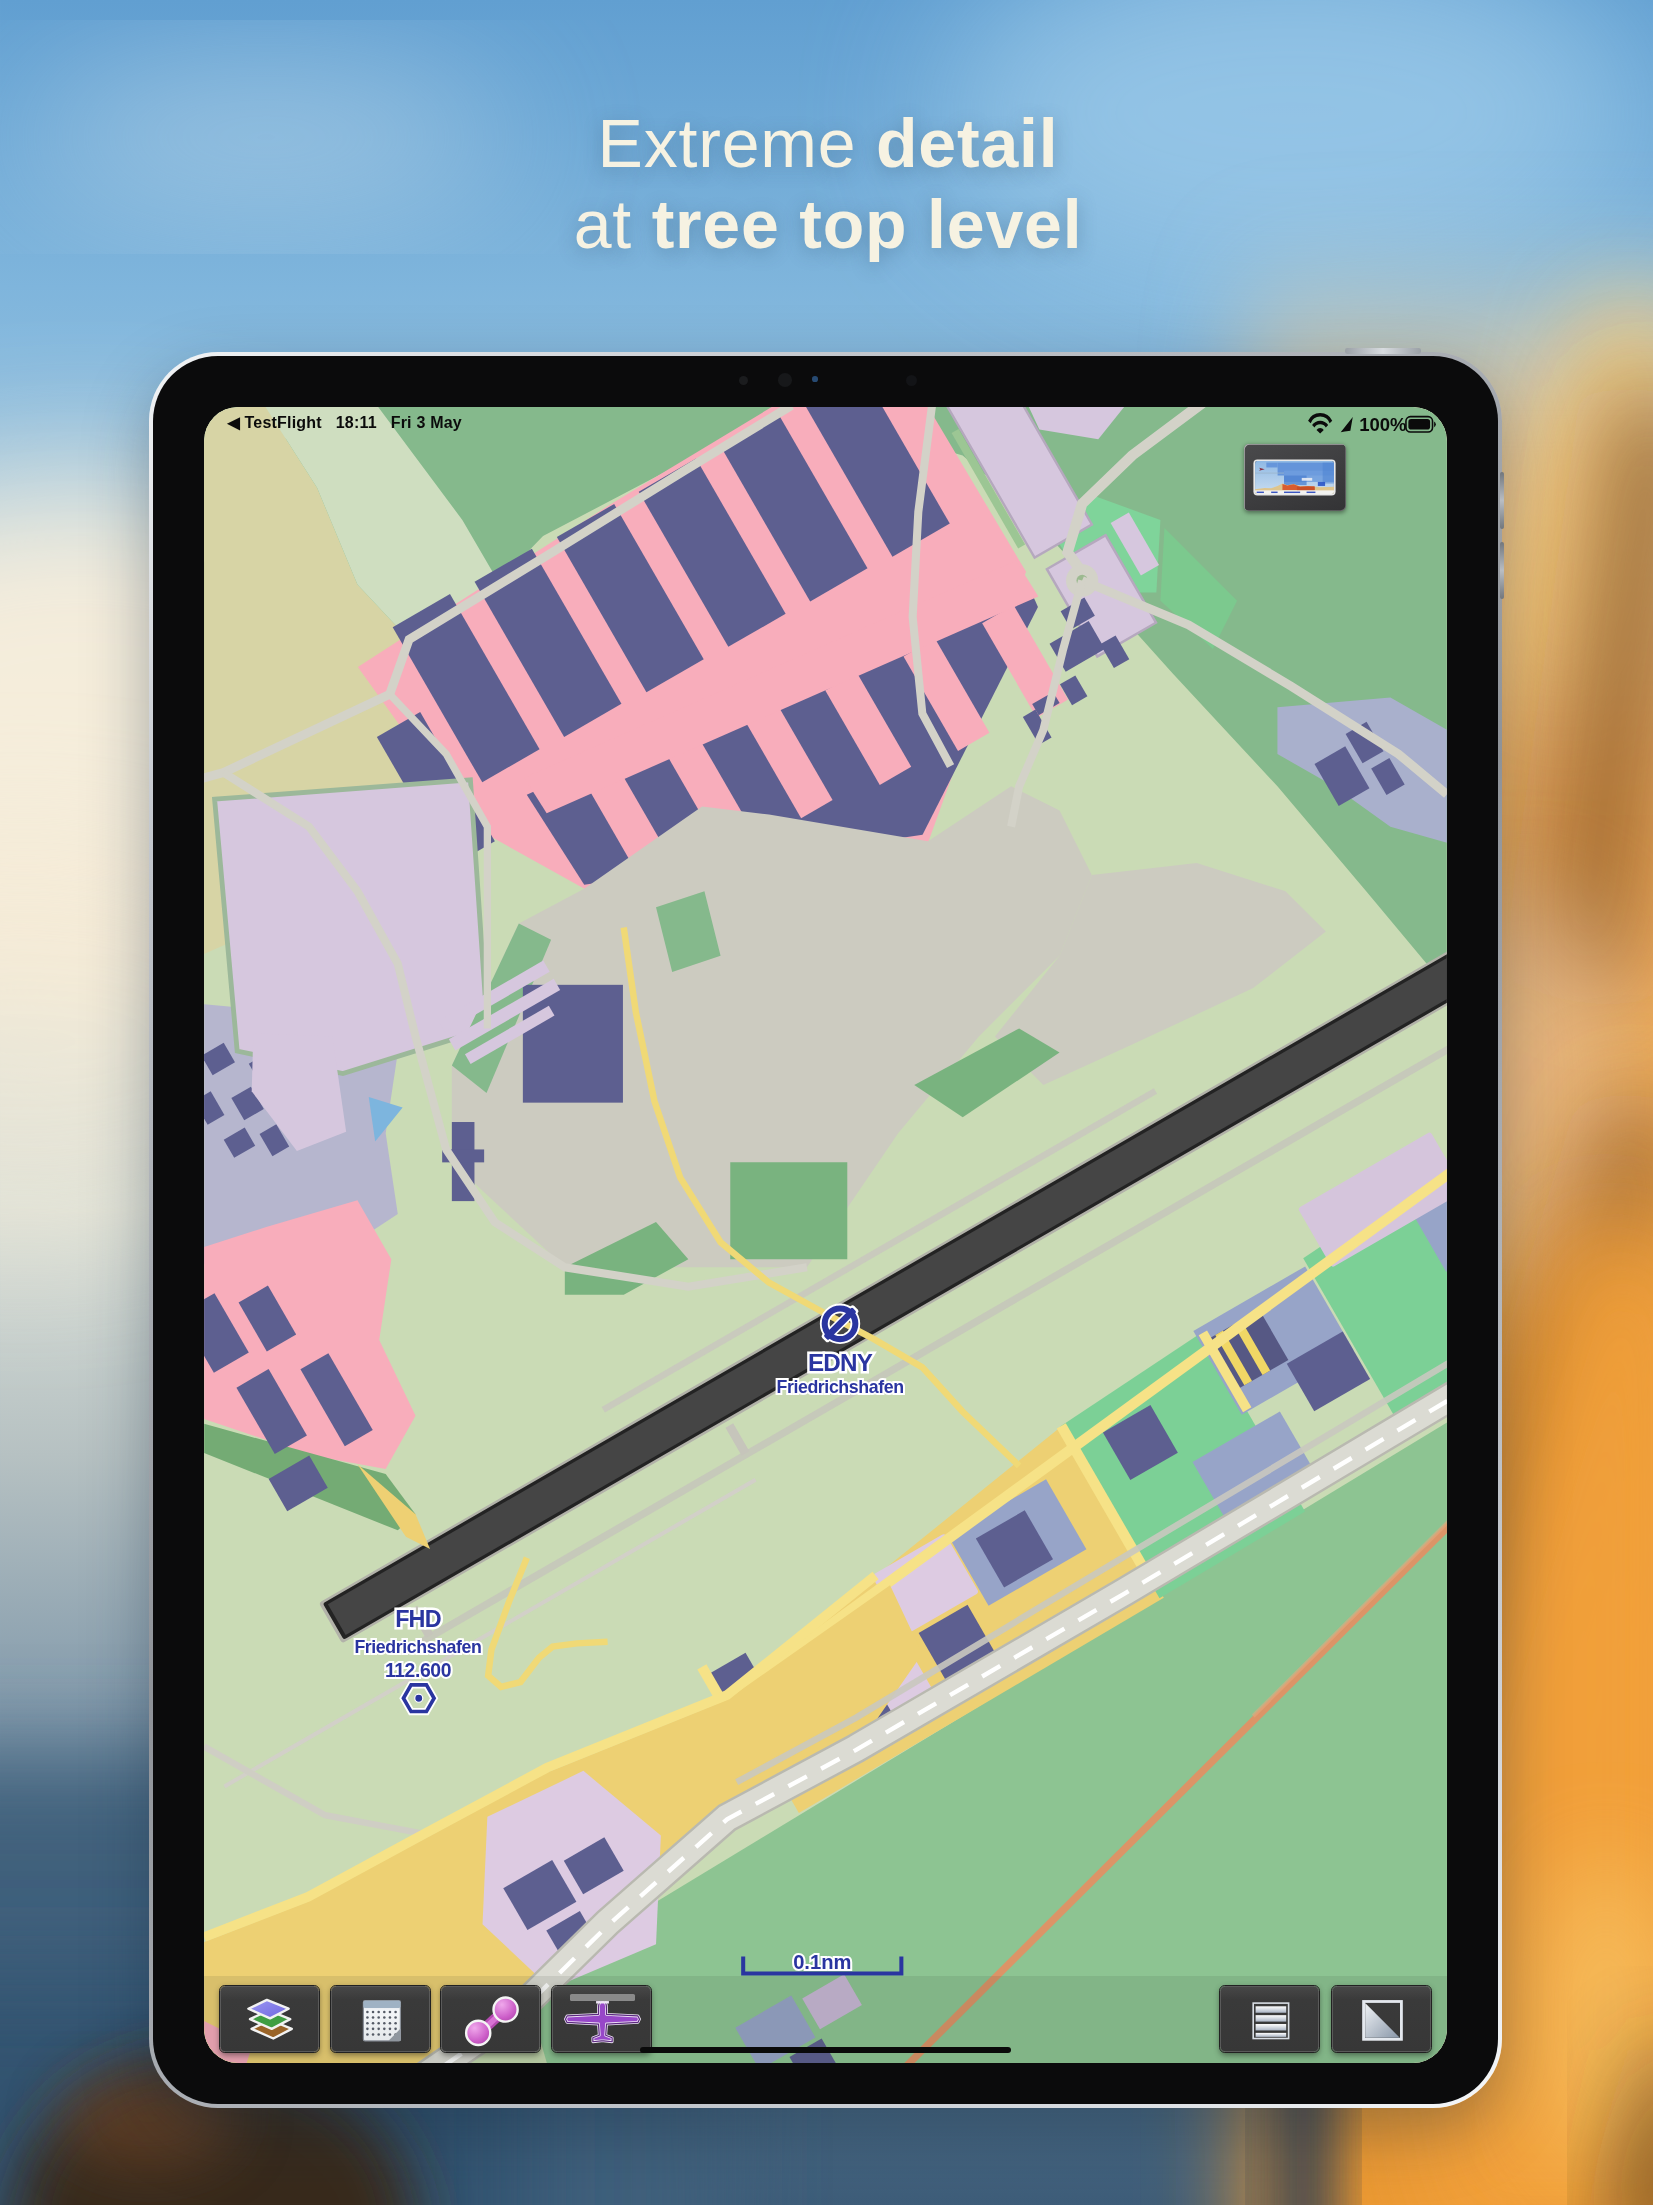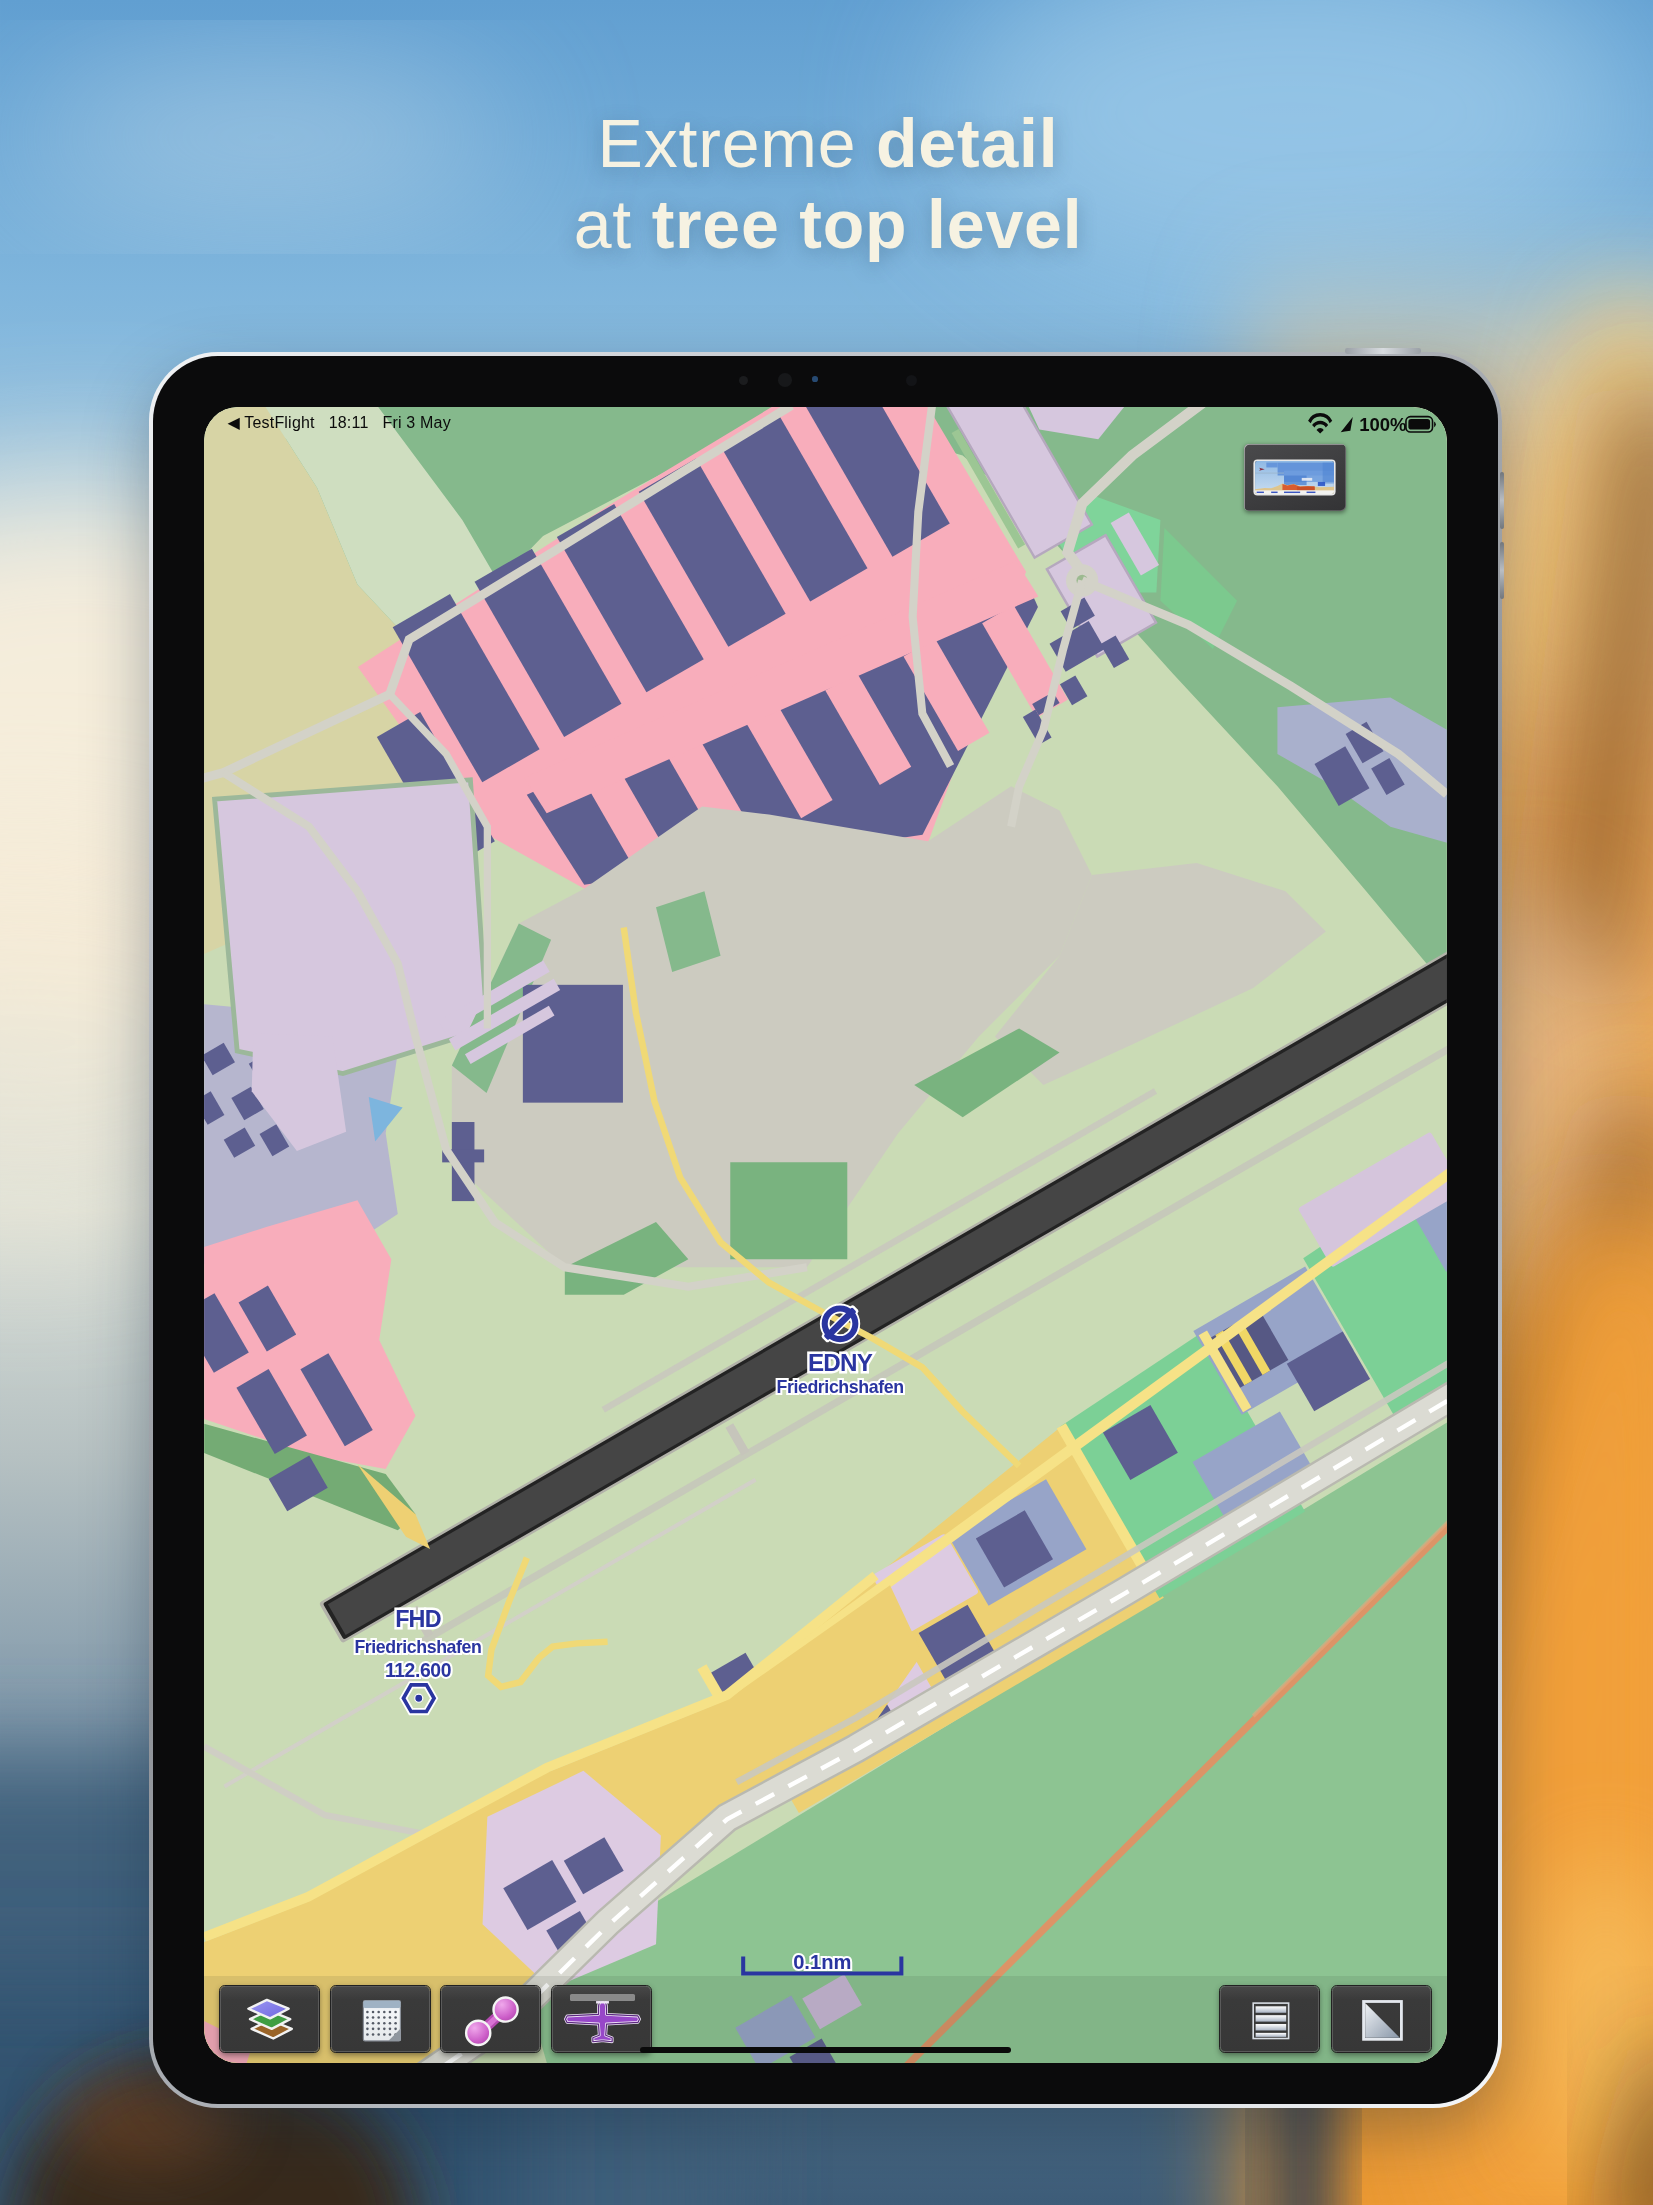--- a/index.html
+++ b/index.html
@@ -339,21 +339,21 @@
  <polygon points="-19,0 -9.5,-16.5 9.5,-16.5 19,0 9.5,16.5 -9.5,16.5" fill="none" stroke="#ffffff" stroke-width="9"></polygon>
  <polygon points="-19,0 -9.5,-16.5 9.5,-16.5 19,0 9.5,16.5 -9.5,16.5" fill="none" stroke="#2a35a0" stroke-width="4.5"></polygon>
  <circle cx="0" cy="0" r="5" fill="#2a35a0" stroke="#fff" stroke-width="1.5"></circle>
 </g>
 
 <path d="M668,1920 L668,1941 L864,1941 L864,1920" fill="none" stroke="#2a35a0" stroke-width="5"></path>
 <text x="766" y="1936" text-anchor="middle" font-size="25" font-weight="bold" fill="#2a35a0" stroke="#ffffff" stroke-width="5" paint-order="stroke" font-family="Liberation Sans, sans-serif">0.1nm</text>
 </g>
 </svg>
 
-<div style="position:absolute;left:23.4px;top:5.7px;font-size:16px;font-weight:normal;color:#0b0b0b;letter-spacing:0.2px">◀ TestFlight&nbsp;&nbsp;&nbsp;18:11&nbsp;&nbsp;&nbsp;Fri 3 May</div>
+<div style="position:absolute;left:23.4px;top:5.7px;font-size:16px;font-weight:bold;color:#0b0b0b;letter-spacing:0.2px">◀ TestFlight&nbsp;&nbsp;&nbsp;18:11&nbsp;&nbsp;&nbsp;Fri 3 May</div>
 
 <svg width="137" height="29" viewBox="0 0 170 36" style="position:absolute;left:1098px;top:1.6px">
 
   <g fill="#0b0b0b">
     <path d="M18 26 a5.5 5.5 0 0 1 9 0 l-4.5 4.5 z"></path>
     <path d="M12.5 20 a12 12 0 0 1 20 0 l-3 3 a8 8 0 0 0 -14 0 z"></path>
     <path d="M7.5 14.5 a16.5 16.5 0 0 1 30 0 l-3.2 3.2 a12.5 12.5 0 0 0 -23.5 0 z"></path>
   </g>
 
   <path d="M48 29 L63 10 L60 27 L53 28 Z" fill="#0b0b0b"></path>

